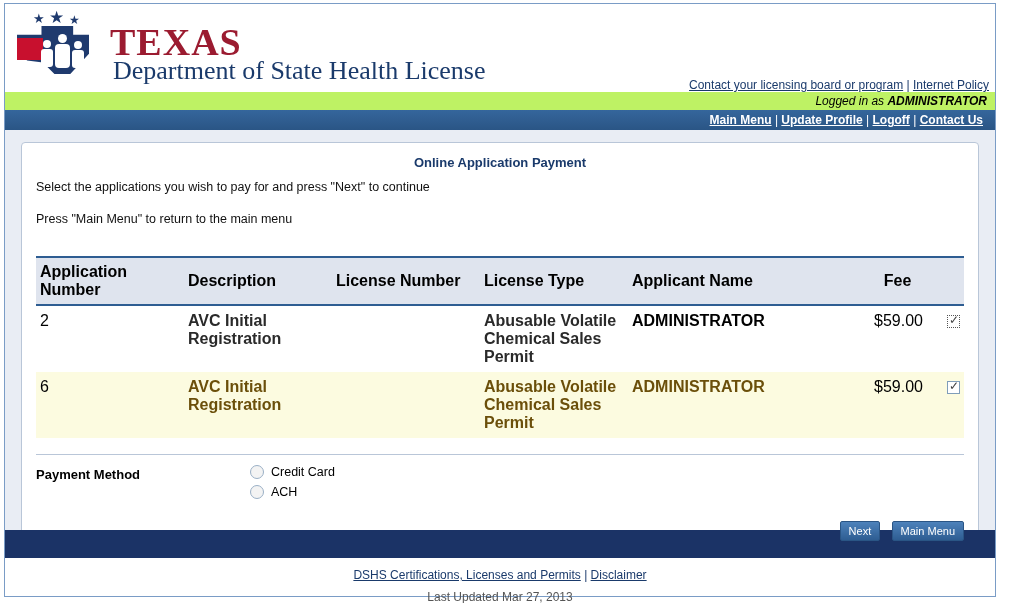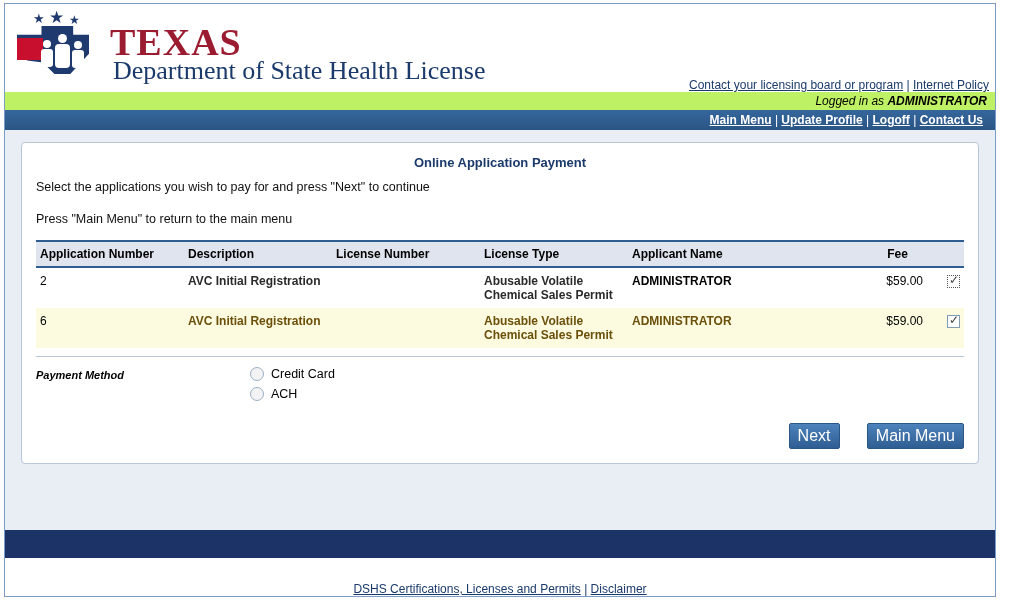--- a/index.html
+++ b/index.html
@@ -177,22 +177,22 @@
   }
   .card-instruction2 {
     font-size: 12.5px;
     color: #111111;
     margin-bottom: 10px;
   }
   
   table.apps {
     border-collapse: collapse;
     width: calc(100% - 28px);
-    margin: 0 14px;
-    font-size: 12px;
+    margin: 16px 14px;
+    font-size: 16px;
   }
   table.apps thead th {
     background: #dfe4ee;
     border-top: 2px solid #2e5d92;
     border-bottom: 2px solid #2e5d92;
     text-align: left;
     font-weight: bold;
     padding: 5px 4px;
     color: #000000;
   }
@@ -254,25 +254,24 @@
     border-top: 1px solid #b9c6d8;
     margin: 8px 14px 0 14px;
   }
   
   .pay-section {
     display: flex;
     align-items: flex-start;
     padding: 10px 14px 6px 14px;
   }
   .pay-label {
-    font-size: 11px;
+    font-size: 13px;
     font-weight: bold;
     width: 214px;
     padding-top: 2px;
-    font-style: italic;
   }
   .radio-row {
     display: flex;
     align-items: center;
     margin-bottom: 6px;
   }
   .radio {
     width: 12px;
     height: 12px;
     border: 1px solid #9ab0c6;
@@ -287,35 +286,35 @@
   
   .btn-row {
     text-align: right;
     padding: 10px 14px 14px 14px;
   }
   .btn {
     display: inline-block;
     background: #2e5d92;
     background: linear-gradient(#4d82bb, #2e5d92);
     color: #ffffff;
-    font-size: 16px;
+    font-size: 11px;
     padding: 3px 8px;
     border: 1px solid #2a5585;
     border-radius: 2px;
-    margin-left: 24px;
+    margin-left: 8px;
     cursor: pointer;
   }
   
   .footer-dark {
     height: 28px;
     background: #1b3366;
   }
   .footer-links {
     text-align: center;
-    padding-top: 24px;
+    padding-top: 10px;
     font-size: 12px;
     color: #1a3a6b;
   }
   .footer-links a {
     color: #1a3a6b;
     text-decoration: underline;
   }
   .footer-updated {
     text-align: center;
     padding-top: 8px;

